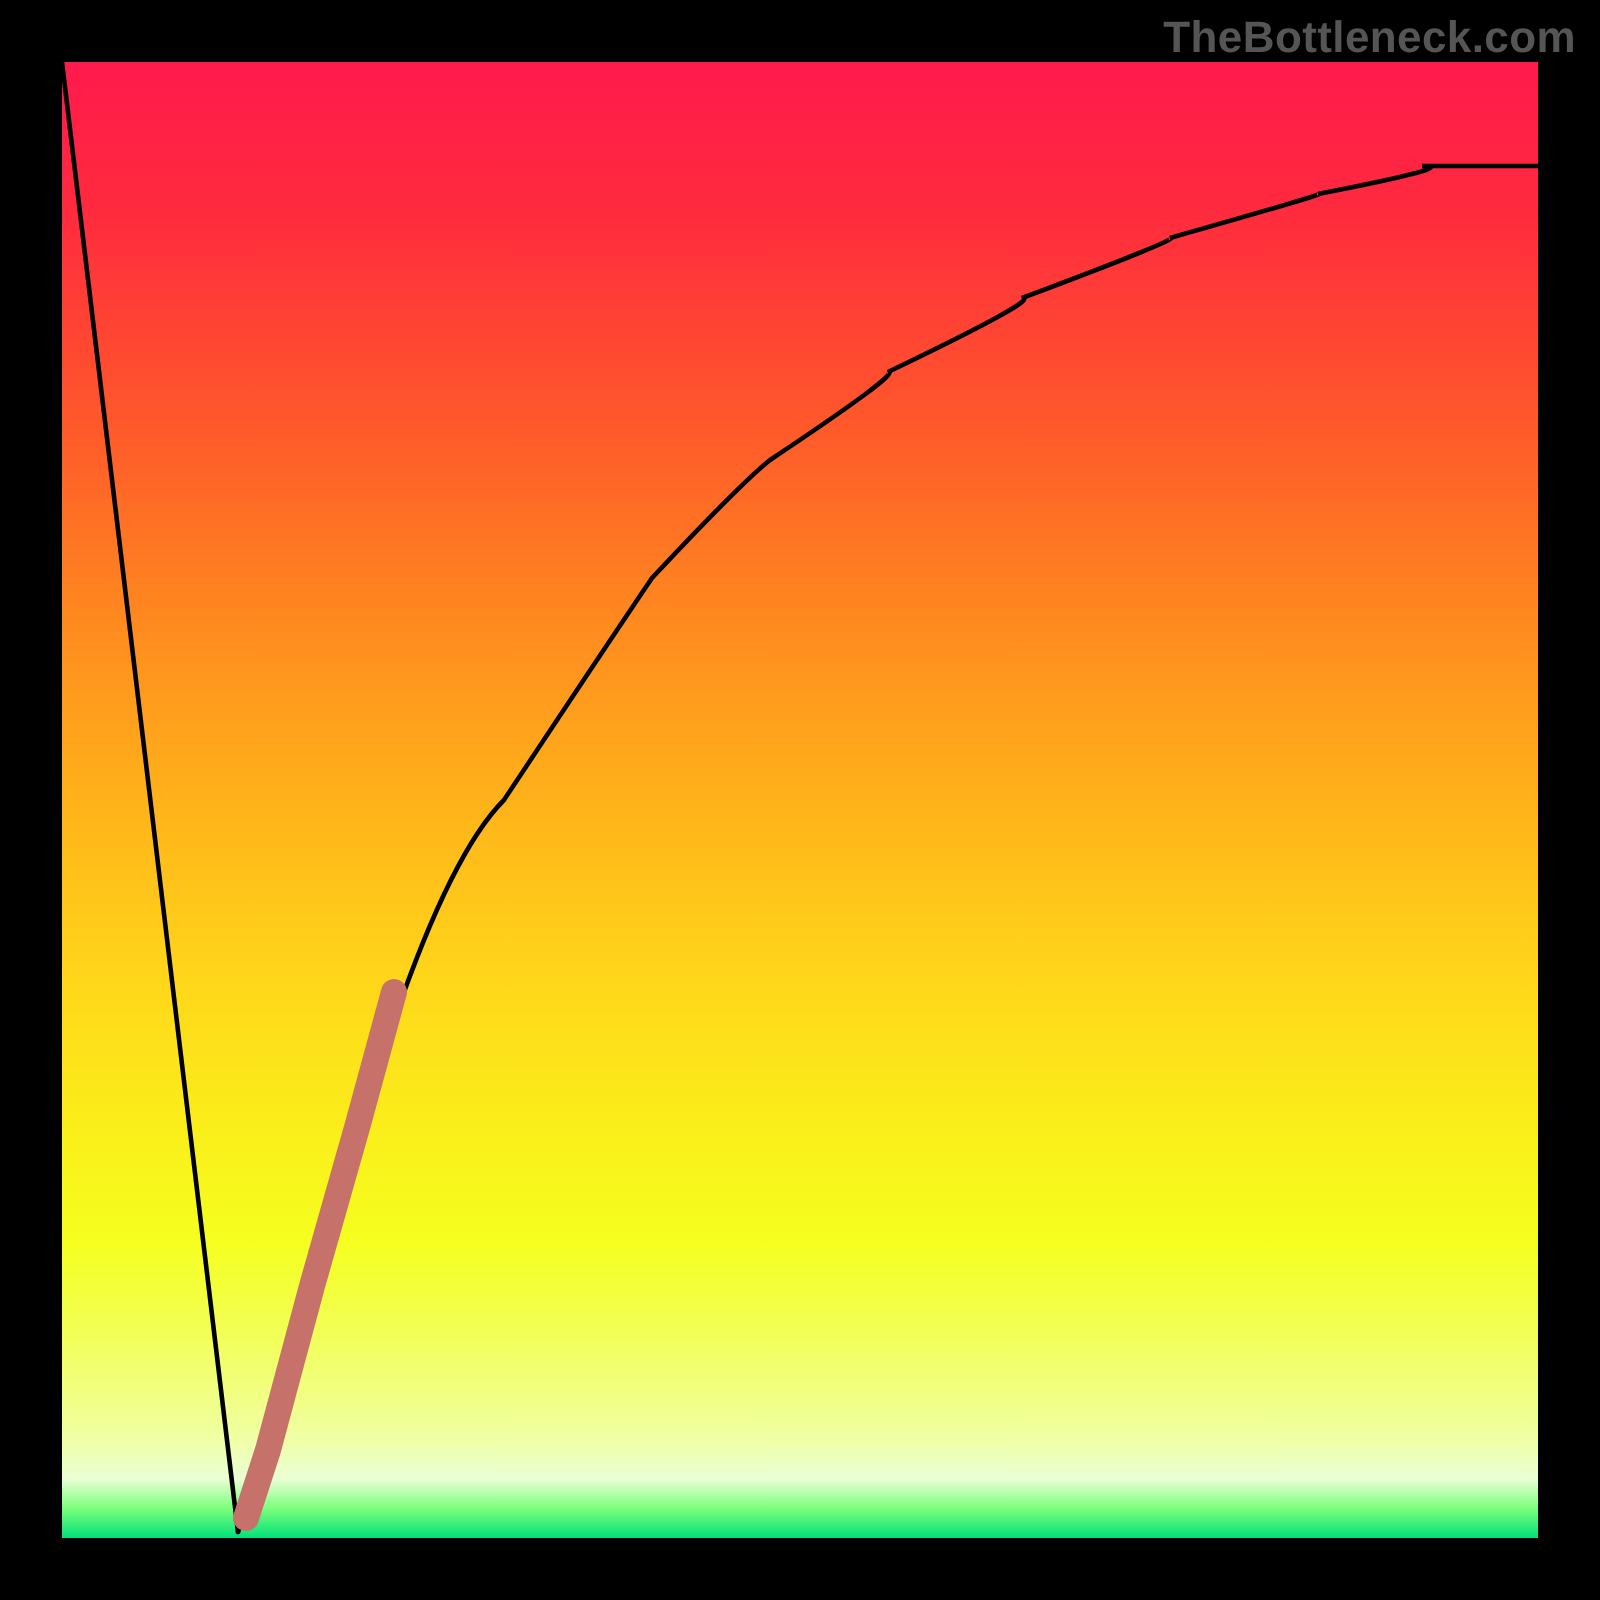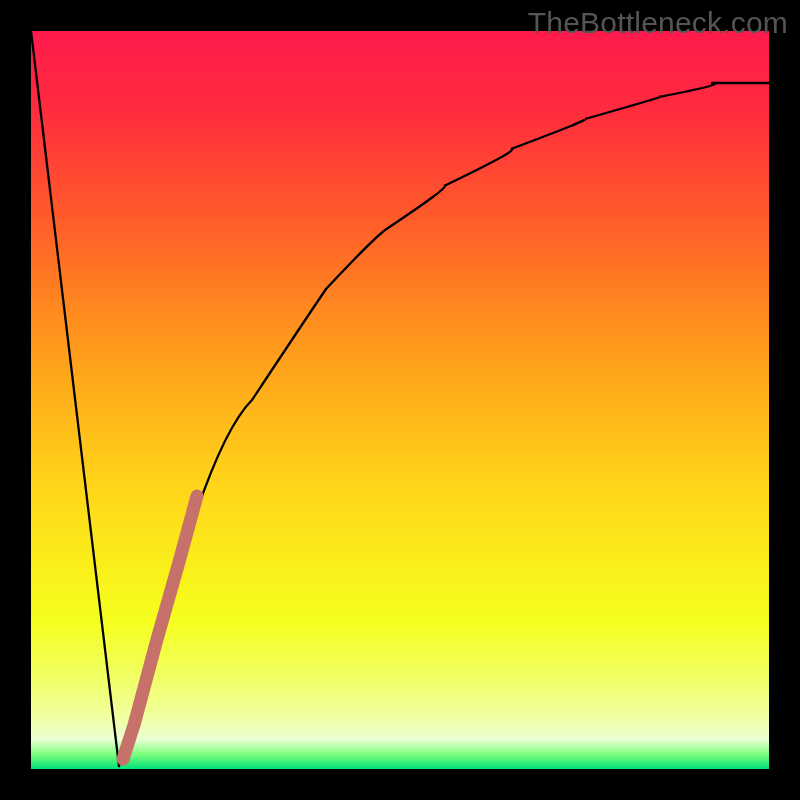--- a/index.html
+++ b/index.html
@@ -37,22 +37,22 @@
       #eaffd5 96%,
       #7cff7c 98%,
       #00e07a 100%
     );
   }
   .watermark {
     position: absolute;
     top: 6px;
     right: 12px;
     color: #555;
-    font-size: 30px;
-    font-weight: 400;
+    font-size: 22px;
+    font-weight: 700;
     letter-spacing: 0.2px;
     user-select: none;
   }
   svg.curves {
     position: absolute;
     left: 0;
     top: 0;
     width: 738px;
     height: 738px;
     overflow: visible;

